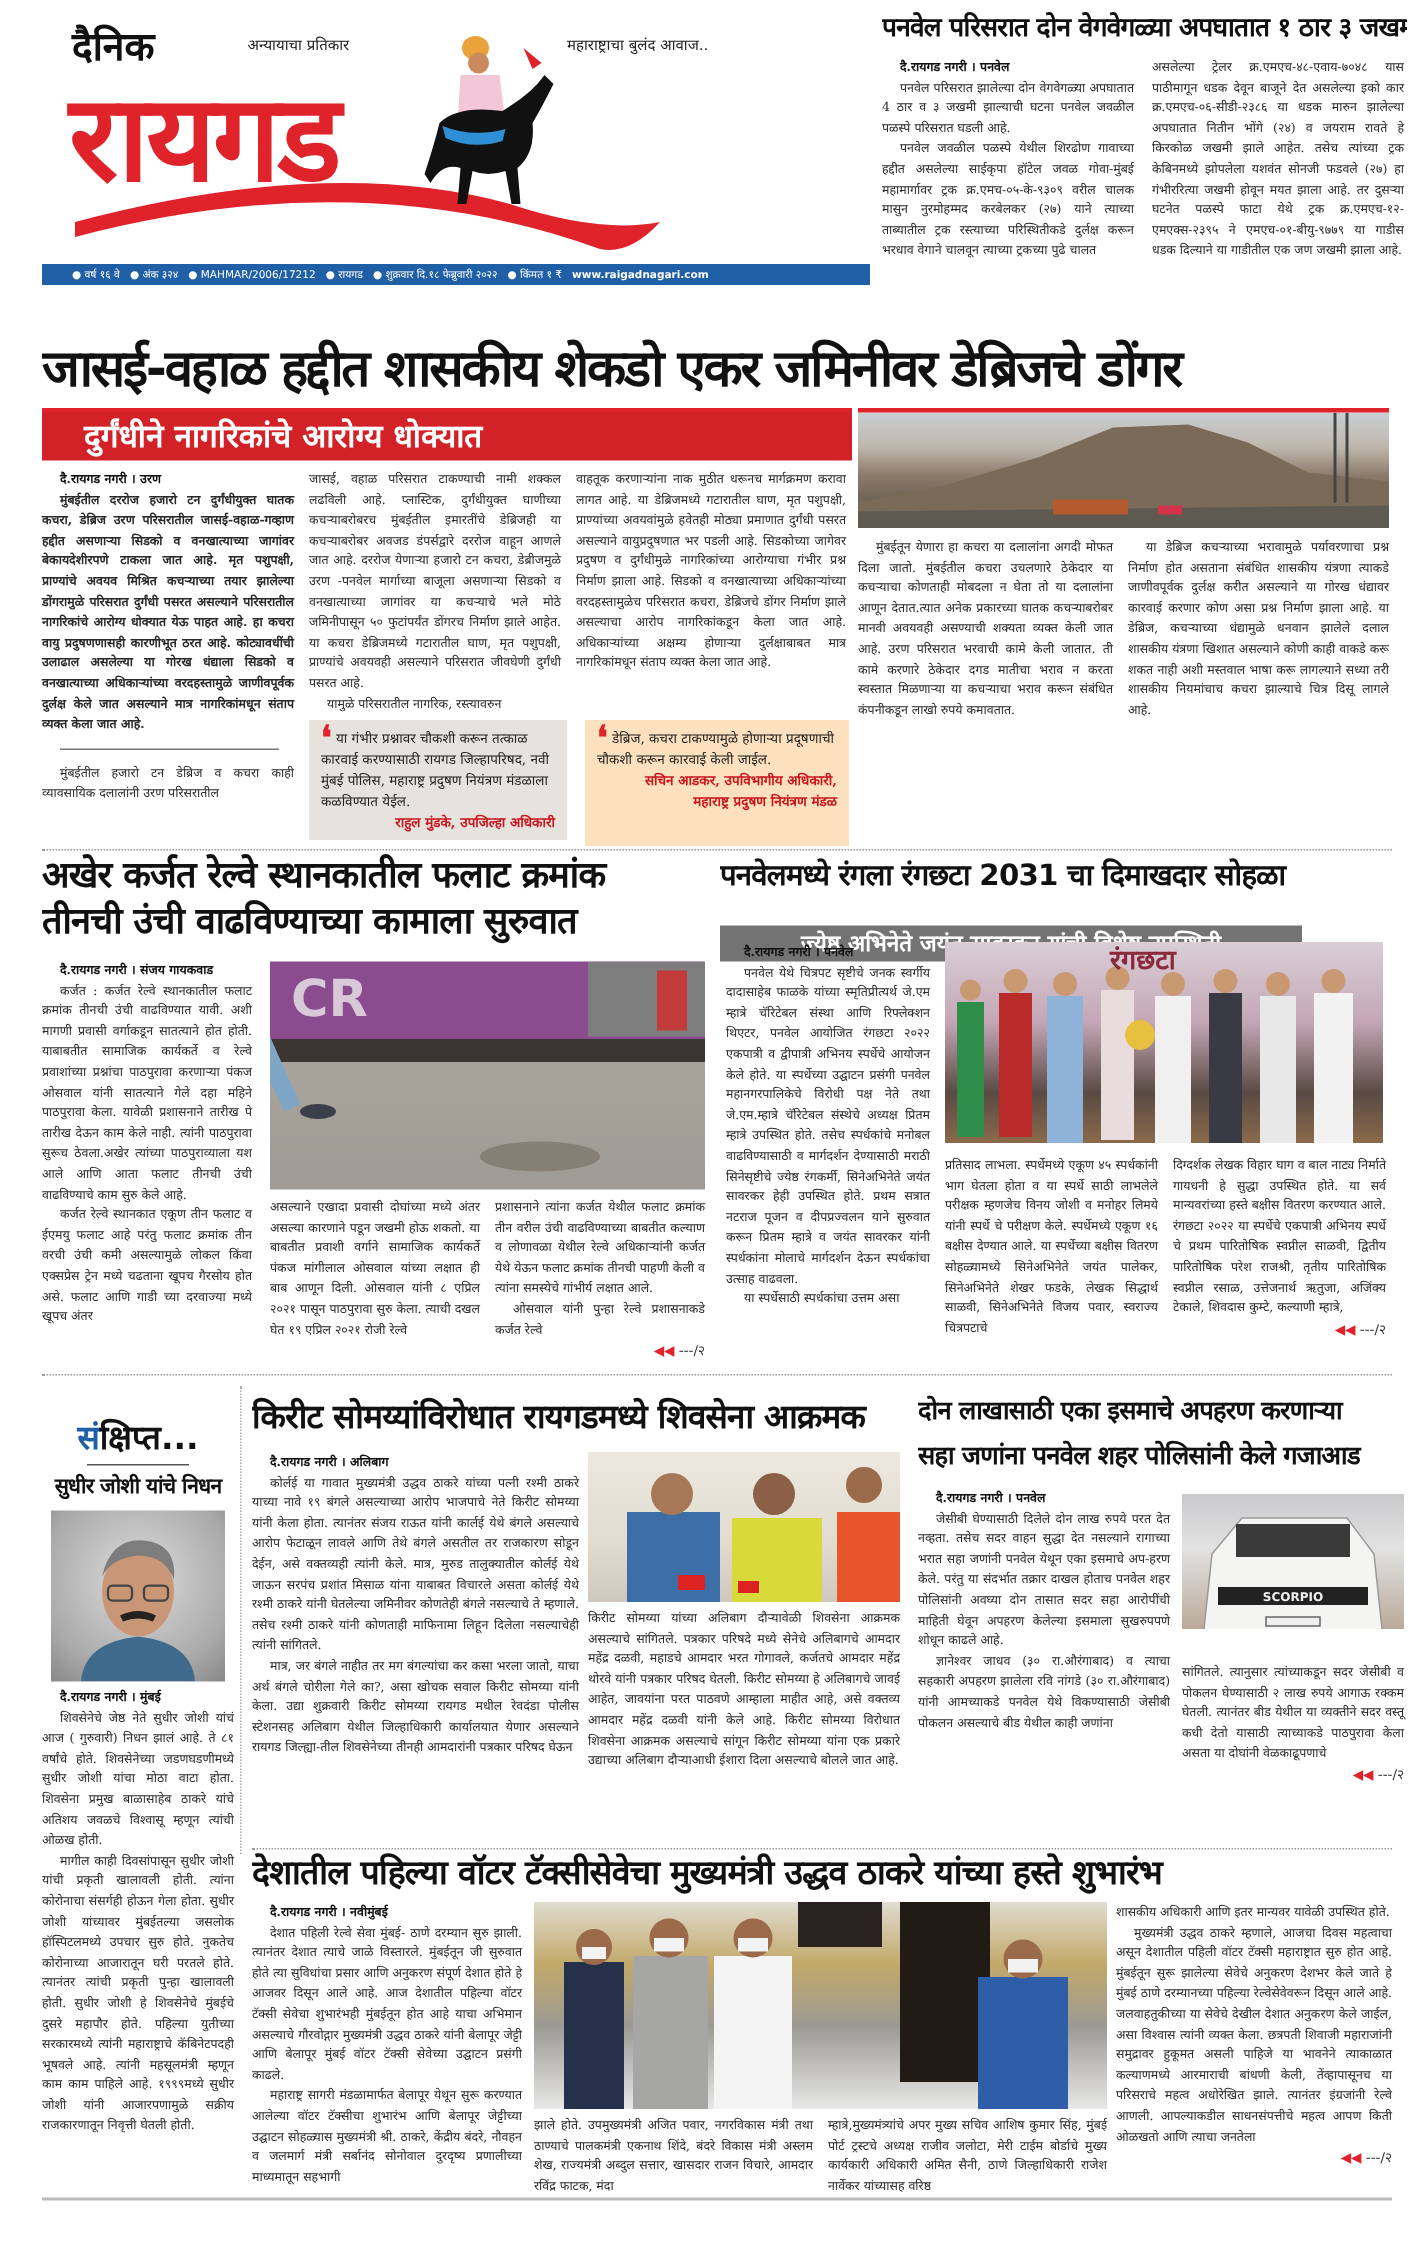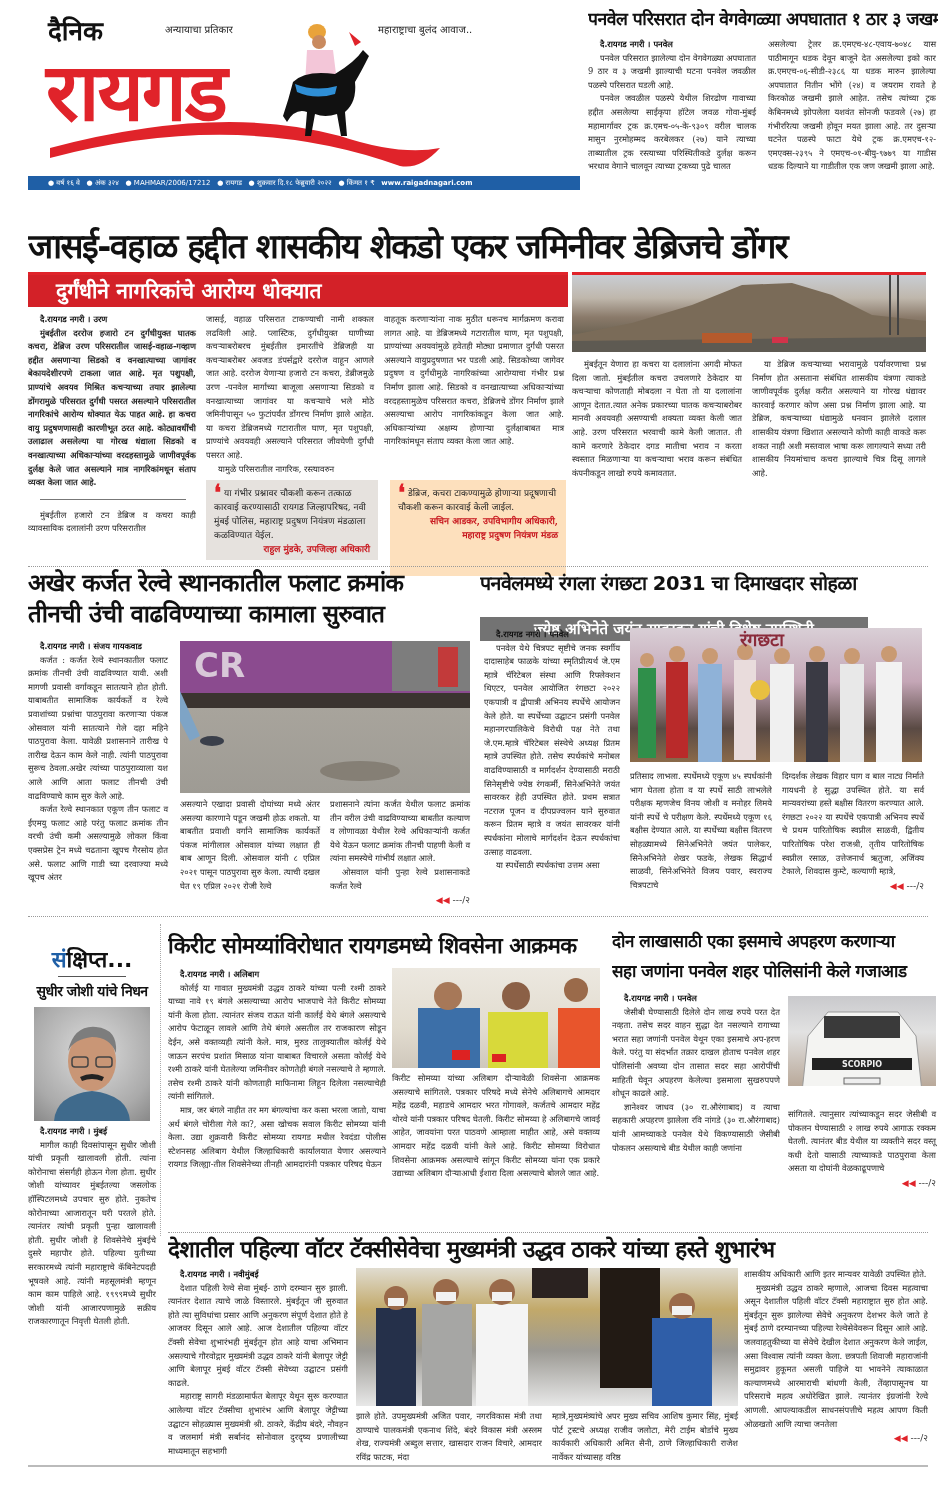--- a/index.html
+++ b/index.html
@@ -50,21 +50,21 @@
   <span><span>●</span> <span>रायगड</span></span>&nbsp;&nbsp;
   <span><span>●</span> <span>शुक्रवार दि.१८ फेब्रुवारी २०२२</span></span>&nbsp;&nbsp;
   <span><span>●</span> <span>किंमत १ ₹</span></span>&nbsp;&nbsp;
   <span style="font-weight:bold;">www.raigadnagari.com</span>
 </div>
 
 <div class="abs" style="left:588px;top:6px;width:350px;">
   <div class="hl" style="font-size:17.5px;line-height:26px;">पनवेल परिसरात दोन वेगवेगळ्या अपघातात १ ठार ३ जखमी</div>
   <div class="abs" style="left:0;top:32px;width:168px;">
     <div class="by">दै.रायगड नगरी । पनवेल</div>
-    <p class="p">पनवेल परिसरात झालेल्या दोन वेगवेगळ्या अपघातात 9 ठार व ३ जखमी झाल्याची घटना पनवेल जवळील पळस्पे परिसरात घडली आहे.</p>
+    <p class="p">पनवेल परिसरात झालेल्या दोन वेगवेगळ्या अपघातात 4 ठार व ३ जखमी झाल्याची घटना पनवेल जवळील पळस्पे परिसरात घडली आहे.</p>
     <p class="p">पनवेल जवळील पळस्पे येथील शिरढोण गावाच्या हद्दीत असलेल्या साईकृपा हॉटेल जवळ गोवा-मुंबई महामार्गावर ट्रक क्र.एमच-०५-के-९३०९ वरील चालक मासुन नुरमोहम्मद करबेलकर (२७) याने त्याच्या ताब्यातील ट्रक रस्त्याच्या परिस्थितीकडे दुर्लक्ष करून भरधाव वेगाने चालवून त्याच्या ट्रकच्या पुढे चालत</p>
   </div>
   <div class="abs" style="left:180px;top:32px;width:168px;">
     <p class="p noi">असलेल्या ट्रेलर क्र.एमएच-४८-एवाय-७०४८ यास पाठीमागून धडक देवून बाजूने देत असलेल्या इको कार क्र.एमएच-०६-सीडी-२३८६ या धडक मारुन झालेल्या अपघातात नितीन भोंगे (२४) व जयराम रावते हे किरकोळ जखमी झाले आहेत. तसेच त्यांच्या ट्रक केबिनमध्ये झोपलेला यशवंत सोनजी फडवले (२७) हा गंभीररित्या जखमी होवून मयत झाला आहे. तर दुसऱ्या घटनेत पळस्पे फाटा येथे ट्रक क्र.एमएच-१२-एमएक्स-२३९५ ने एमएच-०१-बीयु-९७७९ या गाडीस धडक दिल्याने या गाडीतील एक जण जखमी झाला आहे.</p>
   </div>
 </div>
 
 <div class="abs hl" style="left:28px;top:222px;width:900px;font-size:34px;line-height:48px;letter-spacing:-1.5px;">जासई-वहाळ हद्दीत शासकीय शेकडो एकर जमिनीवर डेब्रिजचे डोंगर</div>
 
 <div class="abs" style="left:28px;top:272px;width:540px;height:35px;background:#d32128;border-top:3px solid #e0232a;">
@@ -99,21 +99,21 @@
   <p class="p">मुंबईतून येणारा हा कचरा या दलालांना अगदी मोफत दिला जातो. मुंबईतील कचरा उचलणारे ठेकेदार या कचऱ्याचा कोणताही मोबदला न घेता तो या दलालांना आणून देतात.त्यात अनेक प्रकारच्या घातक कचऱ्याबरोबर मानवी अवयवही असण्याची शक्यता व्यक्त केली जात आहे. उरण परिसरात भरवाची कामे केली जातात. ती कामे करणारे ठेकेदार दगड मातीचा भराव न करता स्वस्तात मिळणाऱ्या या कचऱ्याचा भराव करून संबंधित कंपनीकडून लाखो रुपये कमावतात.</p>
 </div>
 <div class="abs" style="left:752px;top:358px;width:174px;">
   <p class="p">या डेब्रिज कचऱ्याच्या भरावामुळे पर्यावरणाचा प्रश्न निर्माण होत असताना संबंधित शासकीय यंत्रणा त्याकडे जाणीवपूर्वक दुर्लक्ष करीत असल्याने या गोरख धंद्यावर कारवाई करणार कोण असा प्रश्न निर्माण झाला आहे. या डेब्रिज, कचऱ्याच्या धंद्यामुळे धनवान झालेले दलाल शासकीय यंत्रणा खिशात असल्याने कोणी काही वाकडे करू शकत नाही अशी मस्तवाल भाषा करू लागल्याने सध्या तरी शासकीय नियमांचाच कचरा झाल्याचे चित्र दिसू लागले आहे.</p>
 </div>
 
 <div class="quote" style="left:206px;top:480px;width:172px;height:80px;background:#e6e2de;">
   <div><span class="mark">❛</span> <span>या गंभीर प्रश्नावर चौकशी करून तत्काळ कारवाई करण्यासाठी रायगड जिल्हापरिषद, नवी मुंबई पोलिस, महाराष्ट्र प्रदुषण नियंत्रण मंडळाला कळविण्यात येईल.</span></div>
   <div class="who">राहुल मुंडके, उपजिल्हा अधिकारी</div>
 </div>
-<div class="quote" style="left:390px;top:480px;width:176px;height:96px;background:#fde0bd;">
+<div class="quote" style="left:390px;top:480px;width:176px;height:84px;background:#fde0bd;">
   <div><span class="mark">❛</span> <span>डेब्रिज, कचरा टाकण्यामुळे होणाऱ्या प्रदूषणाची चौकशी करून कारवाई केली जाईल.</span></div>
   <div class="who">सचिन आडकर, उपविभागीय अधिकारी,</div>
   <div class="who">महाराष्ट्र प्रदुषण नियंत्रण मंडळ</div>
 </div>
 
 <div class="abs dotsep" style="left:28px;top:566px;width:900px;"></div>
 
 <div class="abs" style="left:28px;top:568px;width:440px;">
   <div class="hl" style="font-size:24px;line-height:31px;">अखेर कर्जत रेल्वे स्थानकातील फलाट क्रमांक</div>
   <div class="hl" style="font-size:24px;line-height:31px;">तीनची उंची वाढविण्याच्या कामाला सुरुवात</div>
@@ -205,20 +205,21 @@
     <svg width="116" height="114">
       <path d="M20 114 Q 22 88 58 84 Q 94 88 96 114 Z" fill="#3f6a8c"></path>
       <ellipse cx="58" cy="54" rx="24" ry="30" fill="#c99676"></ellipse>
       <path d="M34 44 Q 40 18 62 20 Q 84 22 82 46 Q 76 30 58 30 Q 40 32 34 44 Z" fill="#7d7d7d"></path>
       <rect x="38" y="50" width="16" height="10" rx="3" fill="none" stroke="#444" stroke-width="1.5"></rect>
       <rect x="62" y="50" width="16" height="10" rx="3" fill="none" stroke="#444" stroke-width="1.5"></rect>
       <path d="M46 70 Q 58 64 70 70 L 68 74 Q 58 70 48 74 Z" fill="#222"></path>
     </svg>
   </div>
   <div class="by">दै.रायगड नगरी । मुंबई</div>
+  <p class="p">शिवसेनेचे जेष्ठ नेते सुधीर जोशी यांचं आज ( गुरुवारी) निधन झालं आहे. ते ८१ वर्षांचे होते. शिवसेनेच्या जडणघडणीमध्ये सुधीर जोशी यांचा मोठा वाटा होता. शिवसेना प्रमुख बाळासाहेब ठाकरे यांचे अतिशय जवळचे विश्वासू म्हणून त्यांची ओळख होती.</p>
   <p class="p">मागील काही दिवसांपासून सुधीर जोशी यांची प्रकृती खालावली होती. त्यांना कोरोनाचा संसर्गही होऊन गेला होता. सुधीर जोशी यांच्यावर मुंबईतल्या जसलोक हॉस्पिटलमध्ये उपचार सुरु होते. नुकतेच कोरोनाच्या आजारातून घरी परतले होते. त्यानंतर त्यांची प्रकृती पुन्हा खालावली होती. सुधीर जोशी हे शिवसेनेचे मुंबईचे दुसरे महापौर होते. पहिल्या युतीच्या सरकारमध्ये त्यांनी महाराष्ट्राचे कॅबिनेटपदही भूषवले आहे. त्यांनी महसूलमंत्री म्हणून काम काम पाहिले आहे. १९९९मध्ये सुधीर जोशी यांनी आजारपणामुळे सक्रीय राजकारणातून निवृत्ती घेतली होती.</p>
 </div>
 <div class="abs vsep" style="left:160px;top:924px;height:312px;"></div>
 
 <div class="abs hl" style="left:168px;top:928px;width:430px;font-size:22px;line-height:36px;">किरीट सोमय्यांविरोधात रायगडमध्ये शिवसेना आक्रमक</div>
 <div class="abs" style="left:168px;top:968px;width:218px;">
   <div class="by">दै.रायगड नगरी । अलिबाग</div>
   <p class="p">कोर्लई या गावात मुख्यमंत्री उद्धव ठाकरे यांच्या पत्नी रश्मी ठाकरे याच्या नावे १९ बंगले असल्याच्या आरोप भाजपाचे नेते किरीट सोमय्या यांनी केला होता. त्यानंतर संजय राऊत यांनी कार्लई येथे बंगले असल्याचे आरोप फेटाळून लावले आणि तेथे बंगले असतील तर राजकारण सोडून देईन, असे वक्तव्यही त्यांनी केले. मात्र, मुरुड तालुक्यातील कोर्लई येथे जाऊन सरपंच प्रशांत मिसाळ यांना याबाबत विचारले असता कोर्लई येथे रश्मी ठाकरे यांनी घेतलेल्या जमिनीवर कोणतेही बंगले नसल्याचे ते म्हणाले. तसेच रश्मी ठाकरे यांनी कोणताही माफिनामा लिहून दिलेला नसल्याचेही त्यांनी सांगितले.</p>
   <p class="p">मात्र, जर बंगले नाहीत तर मग बंगल्यांचा कर कसा भरला जातो, याचा अर्थ बंगले चोरीला गेले का?, असा खोचक सवाल किरीट सोमय्या यांनी केला. उद्या शुक्रवारी किरीट सोमय्या रायगड मधील रेवदंडा पोलीस स्टेशनसह अलिबाग येथील जिल्हाधिकारी कार्यालयात येणार असल्याने रायगड जिल्ह्या-तील शिवसेनेच्या तीनही आमदारांनी पत्रकार परिषद घेऊन</p>
 </div>

